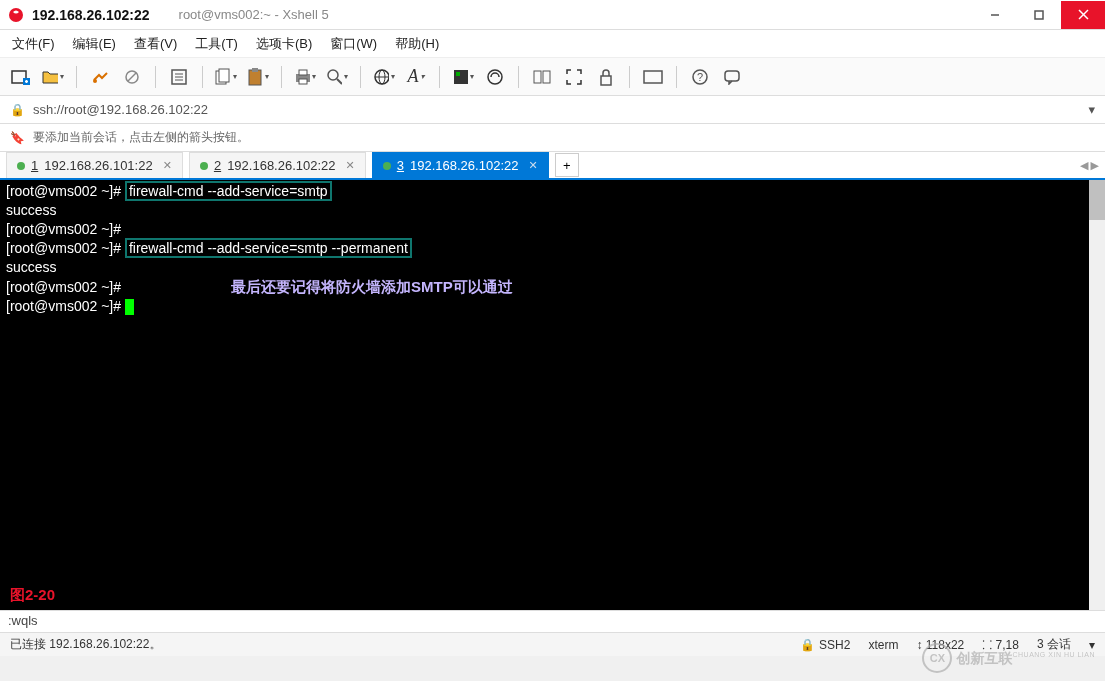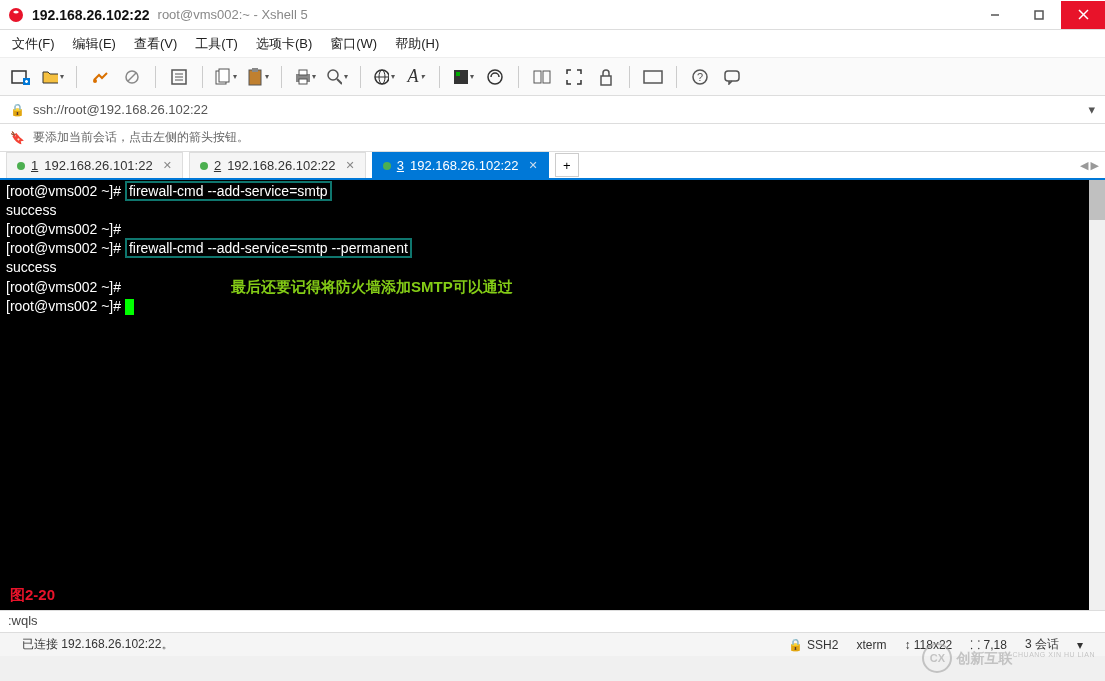--- a/index.html
+++ b/index.html
@@ -1,21 +1,21 @@
 <!DOCTYPE html>
 <html><head>
 <meta charset="utf-8">
 <style>
   * { box-sizing: border-box; margin: 0; padding: 0; font-family: "Microsoft YaHei", "SimSun", Arial, sans-serif; }
   body { width: 1105px; height: 681px; background: #f0f0f0; font-size: 13px; overflow: hidden; position: relative; }
   
   .titlebar { height: 30px; background: #fff; display: flex; align-items: center; padding: 0 0 0 8px; border-bottom: 1px solid #ddd; }
   .titlebar .icon { width: 16px; height: 16px; margin-right: 8px; }
   .titlebar .title { font-weight: bold; font-size: 14px; color: #111; margin-right: 8px; }
-  .titlebar .sub { color: #888; font-size: 13px; }
+  .titlebar .sub { color: #888; font-size: 13px; margin-left: 21px; }
   .win-controls { margin-left: auto; display: flex; }
   .win-btn { width: 44px; height: 28px; display: flex; align-items: center; justify-content: center; color: #555; }
   .win-btn.close { background: #e8132a; color: #fff; }
   
   .menubar { height: 28px; background: #fff; display: flex; align-items: center; padding: 0 12px; gap: 18px; font-size: 13px; color: #222; border-bottom: 1px solid #eee; }
   .menubar span { cursor: default; }
   
   .toolbar { height: 38px; background: #fafafa; display: flex; align-items: center; padding: 0 10px; gap: 10px; border-bottom: 1px solid #ddd; }
   .tb-icon { width: 22px; height: 22px; display: flex; align-items: center; justify-content: center; color: #333; font-size: 16px; position: relative; }
   .tb-sep { width: 1px; height: 22px; background: #ccc; margin: 0 2px; }
@@ -34,29 +34,29 @@
   .tab .x { font-size: 11px; color: #888; margin-left: 4px; }
   .tab.active .x { color: #cde; }
   .tab .num { text-decoration: underline; }
   .tabadd { width: 24px; height: 24px; margin-left: 6px; display: flex; align-items: center; justify-content: center; border: 1px solid #ccc; background: #fff; }
   .tabnav { position: absolute; right: 6px; display: flex; gap: 2px; color: #999; font-size: 11px; }
   
   .terminal { background: #000; color: #fff; font-family: "Consolas", "Courier New", monospace; font-size: 14px; line-height: 19px; height: 430px; position: relative; overflow: hidden; }
   .terminal .content { padding: 2px 6px; }
   .prompt { color: #fff; }
   .cmd-hl { border: 2px solid #0f766e; padding: 0 2px; color: #fff; }
-  .note { color: #84cc16; font-weight: bold; font-family: "Microsoft YaHei", sans-serif; font-size: 15px; }
+  .note { color: #c4b5fd; font-weight: bold; font-family: "Microsoft YaHei", sans-serif; font-size: 15px; }
   .cursor { display: inline-block; width: 9px; height: 16px; background: #0f0; vertical-align: middle; }
   .scrollbar { position: absolute; right: 0; top: 0; width: 16px; height: 100%; background: #f0f0f0; }
   .scrollbar .thumb { background: #c0c0c0; width: 100%; height: 40px; }
   .fig-label { position: absolute; left: 10px; bottom: 6px; color: #e8132a; font-weight: bold; font-family: "Microsoft YaHei", sans-serif; font-size: 15px; }
   
   .inputbar { height: 22px; background: #fff; padding: 2px 8px; font-family: "Consolas", monospace; font-size: 13px; color: #444; border-top: 1px solid #ddd; }
   
-  .statusbar { height: 24px; background: #f5f5f5; display: flex; align-items: center; padding: 0 22px; font-size: 12px; color: #333; border-top: 1px solid #ddd; }
+  .statusbar { height: 24px; background: #f5f5f5; display: flex; align-items: center; padding: 0 10px; font-size: 12px; color: #333; border-top: 1px solid #ddd; }
   .statusbar .right { margin-left: auto; display: flex; gap: 18px; align-items: center; }
   
   .watermark { position: absolute; right: 10px; bottom: 8px; color: #aaa; font-size: 11px; display: flex; align-items: center; gap: 4px; opacity: 0.65; }
   .watermark .logo { width: 30px; height: 30px; border: 2px solid #aaa; border-radius: 50%; display: flex; align-items: center; justify-content: center; font-weight: bold; color: #aaa; }
   .watermark .txt { display: flex; flex-direction: row; line-height: 1; }
   .watermark .cn { font-size: 14px; font-weight: bold; }
 </style>
 </head>
 <body>
 

